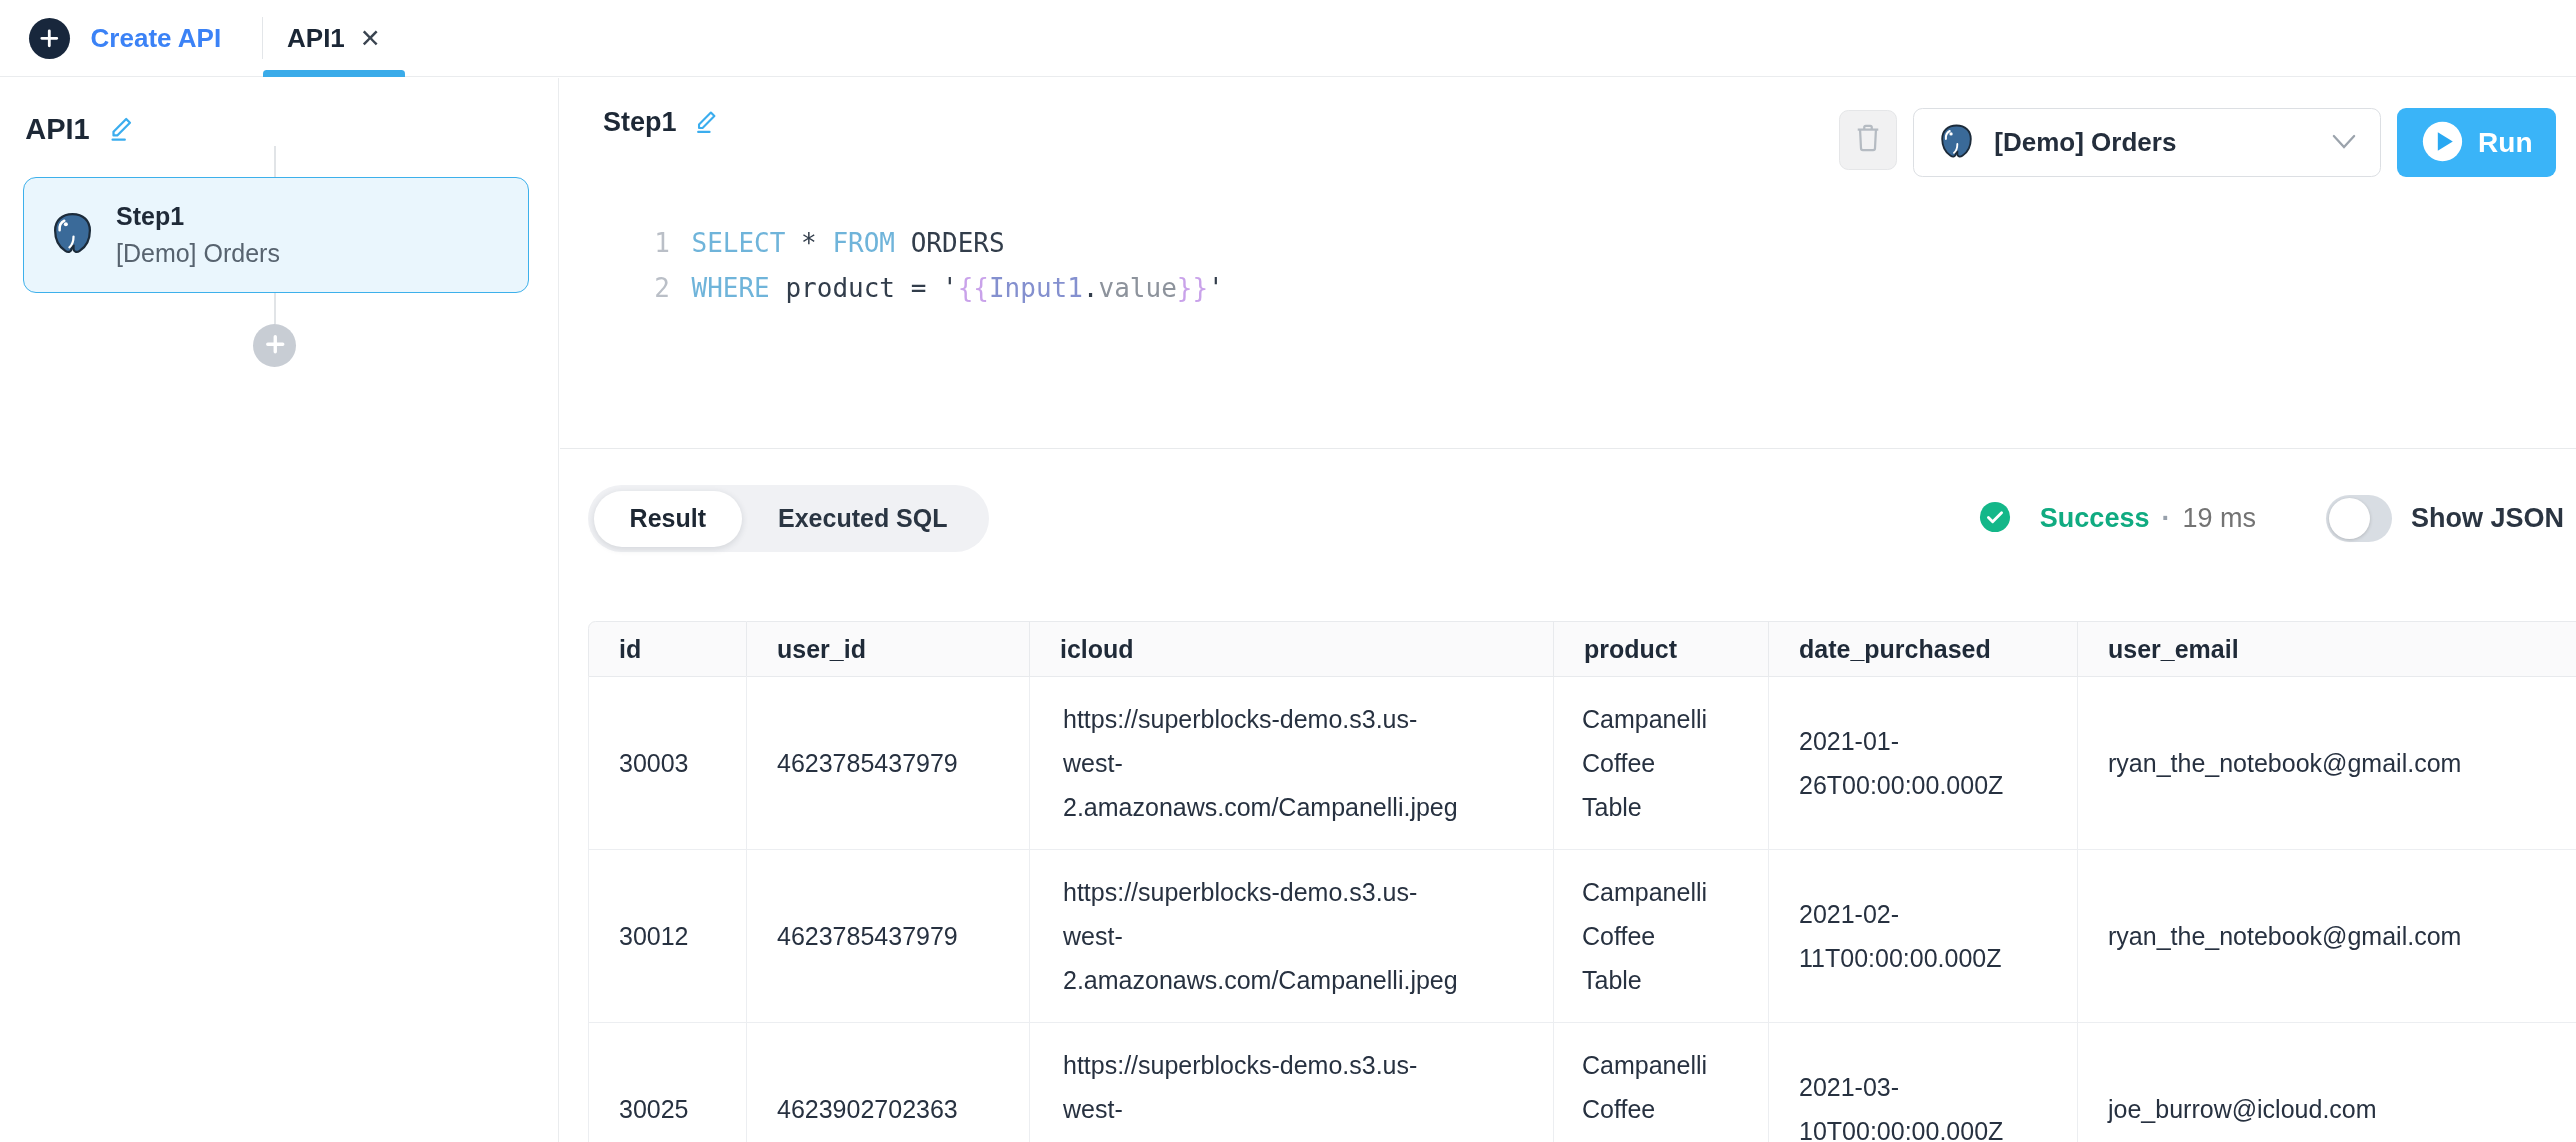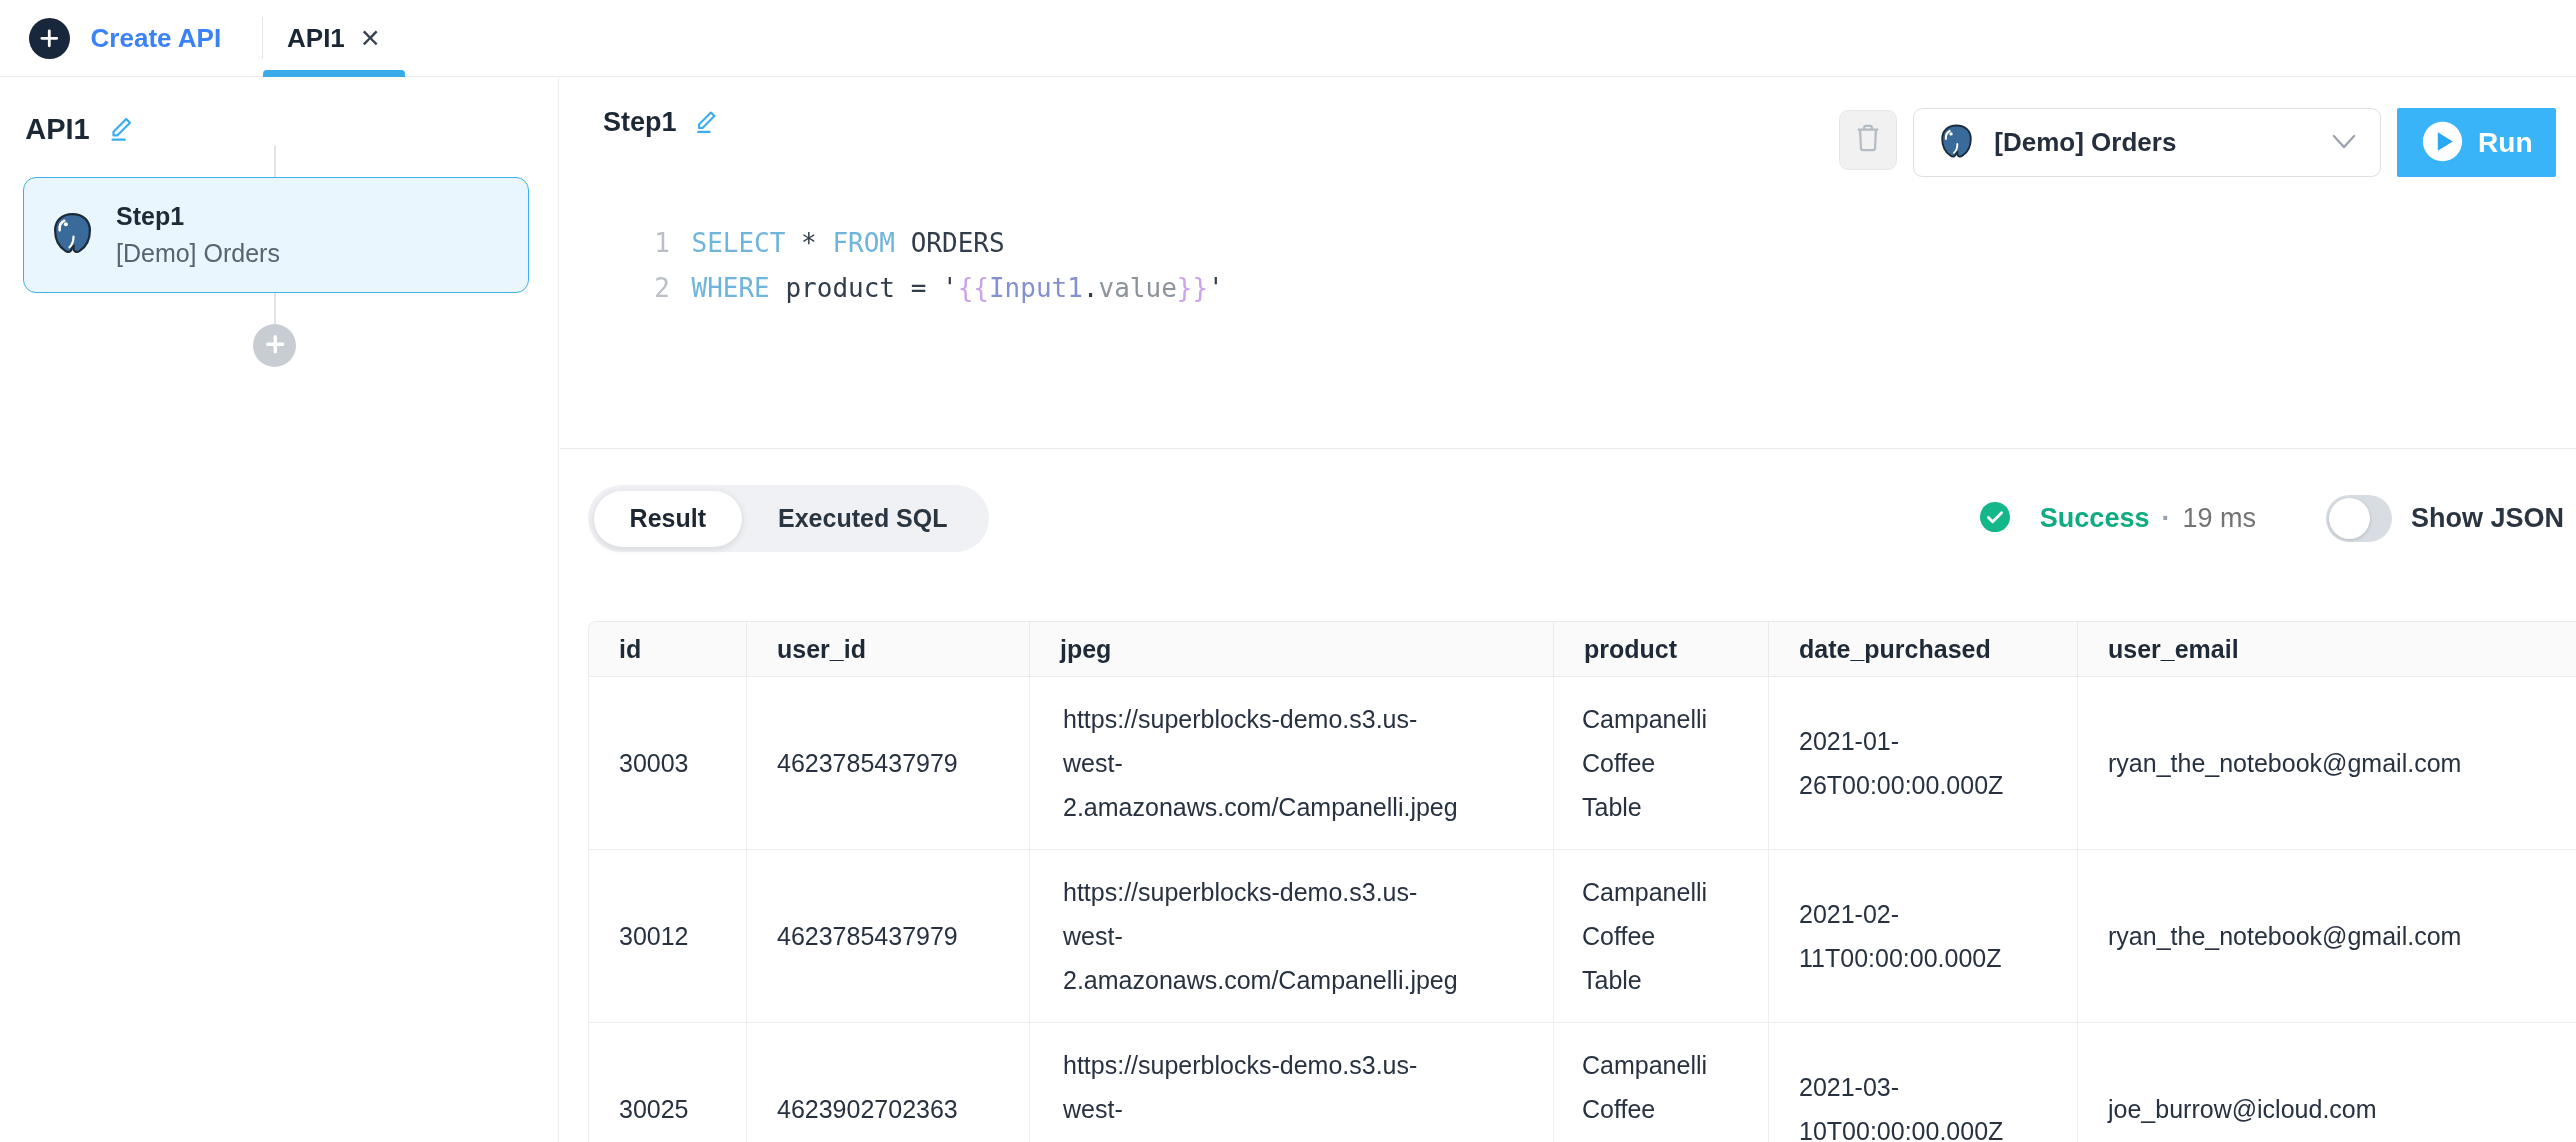--- a/index.html
+++ b/index.html
@@ -61,21 +61,21 @@
   .trash-btn{
     width:58px; height:60px; margin-top:1.9px; border:0.9px solid #e5e6e8; border-radius:9.4px;
     background:#f1f1f2; display:flex; align-items:center; justify-content:center; cursor:pointer;
   }
   .integration-select{
     width:468px; height:69px; border:0.9px solid #dcdfe3; border-radius:9.4px; background:#fff;
     display:flex; align-items:center; gap:19px; padding:0 24px; cursor:pointer;
   }
   .integration-label{ font-size:26px; font-weight:700; color:#242e3c; flex:1; }
   .run-btn{
-    width:159px; height:69px; border:none; border-radius:2px; background:#3ab4f8;
+    width:159px; height:69px; border:none; border-radius:9px; background:#3ab4f8;
     display:flex; align-items:center; justify-content:center; gap:14px; cursor:pointer;
   }
   .run-label{ font-size:28px; font-weight:600; color:#fff; }
   .editor{ position:absolute; left:86px; top:142px; cursor:text; }
   .code-line{ display:flex; align-items:center; height:45px;
     font-family:"DejaVu Sans Mono", monospace; font-size:26px; }
   .ln{ width:24px; text-align:right; margin-right:21.5px; color:#babfc7; }
   .code{ white-space:pre; color:#323d4b; }
   .tok-kw{ color:#6fb4da; }
   .tok-plain{ color:#323d4b; }
@@ -283,21 +283,21 @@
             <col style="width:283px">
             <col style="width:524px">
           <col style="width:215px">
             <col style="width:309px">
             <col>
         </colgroup>
         <thead>
           <tr>
             <th>id</th>
             <th>user_id</th>
-            <th>jpeg</th>
+            <th>icloud</th>
             <th>product</th>
             <th>date_purchased</th>
             <th>user_email</th>
           </tr>
         </thead>
         <tbody>
           <tr>
             <td>30003</td>
             <td>4623785437979</td>
             <td class="col-image">https://superblocks-demo.s3.us-west-2.amazonaws.com/Campanelli.jpeg</td>

